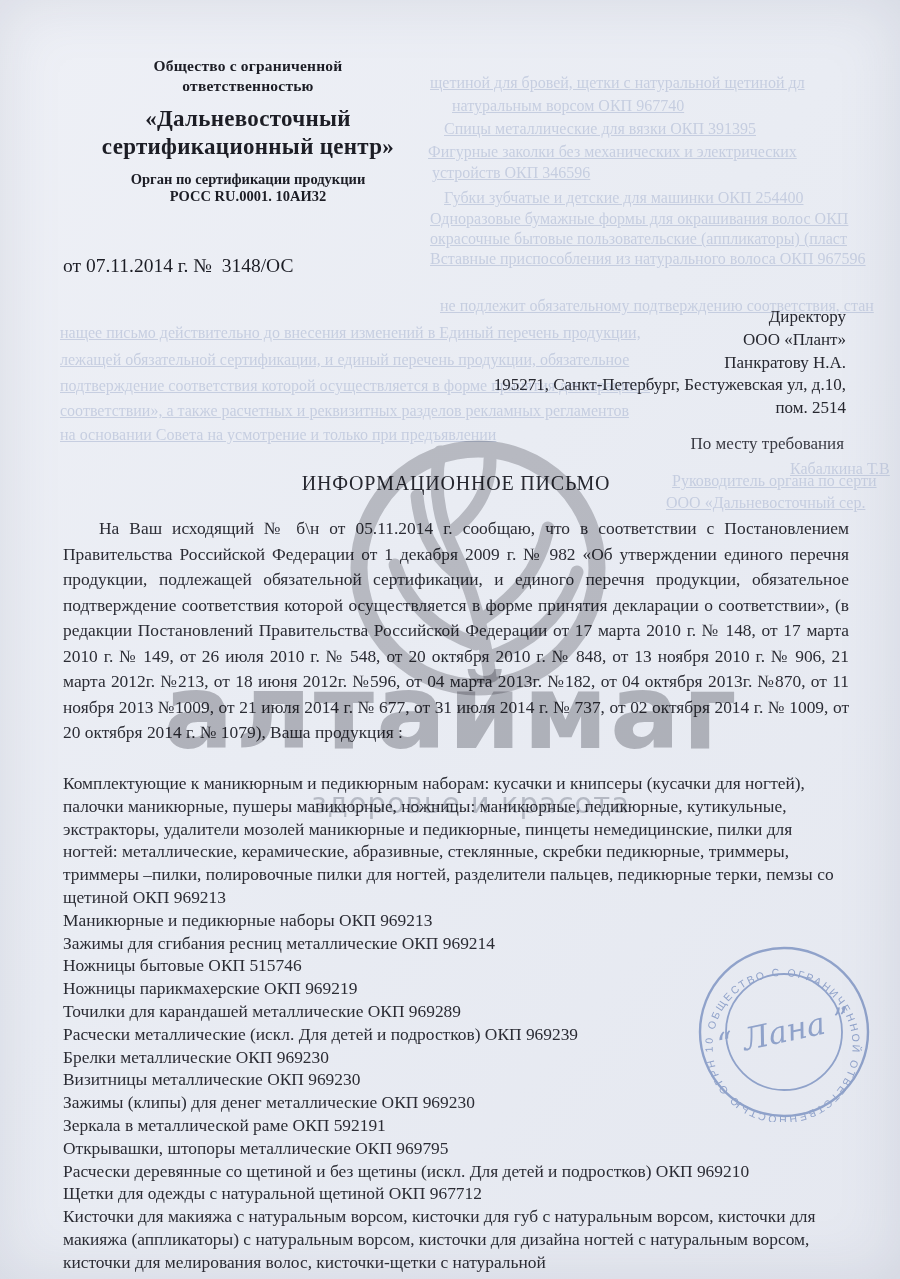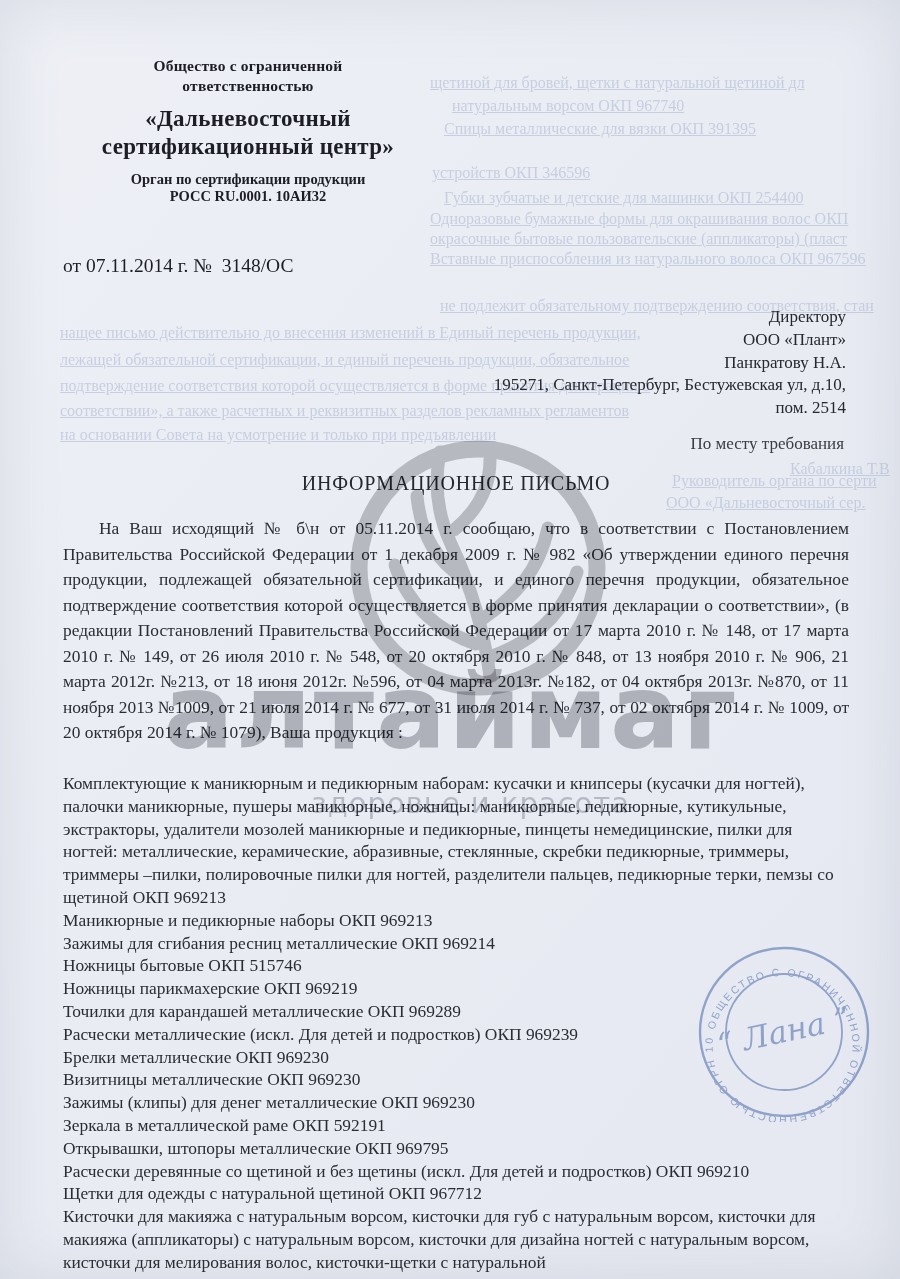--- a/index.html
+++ b/index.html
@@ -40,20 +40,21 @@
 </style>
 </head>
 <body>
 
 <div class="page">
 
   <div class="bleed" id="bleed-layer">
       <span style="left: 430px; top: 74px;">щетиной для бровей, щетки с натуральной щетиной дл</span>
       <span style="left: 452px; top: 97px;">натуральным ворсом ОКП 967740</span>
       <span style="left: 444px; top: 120px;">Спицы металлические для вязки ОКП 391395</span>
+      <span style="left: 428px; top: 143px;">Фигурные заколки без механических и электрических</span>
       <span style="left: 432px; top: 164px;">устройств ОКП 346596</span>
       <span style="left: 444px; top: 189px;">Губки зубчатые и детские для машинки ОКП 254400</span>
       <span style="left: 430px; top: 210px;">Одноразовые бумажные формы для окрашивания волос ОКП</span>
       <span style="left: 430px; top: 230px;">окрасочные бытовые пользовательские (аппликаторы) (пласт</span>
       <span style="left: 430px; top: 250px;">Вставные приспособления из натурального волоса ОКП 967596</span>
       <span style="left: 440px; top: 297px;">не подлежит обязательному подтверждению соответствия, стан</span>
       <span style="left: 60px; top: 324px;">нащее письмо действительно до внесения изменений в Единый перечень продукции,</span>
       <span style="left: 60px; top: 351px;">лежащей обязательной сертификации, и единый перечень продукции, обязательное</span>
       <span style="left: 60px; top: 377px;">подтверждение соответствия которой осуществляется в форме принятия декларации о</span>
       <span style="left: 60px; top: 426px;">на основании Совета на усмотрение и только при предъявлении</span>

